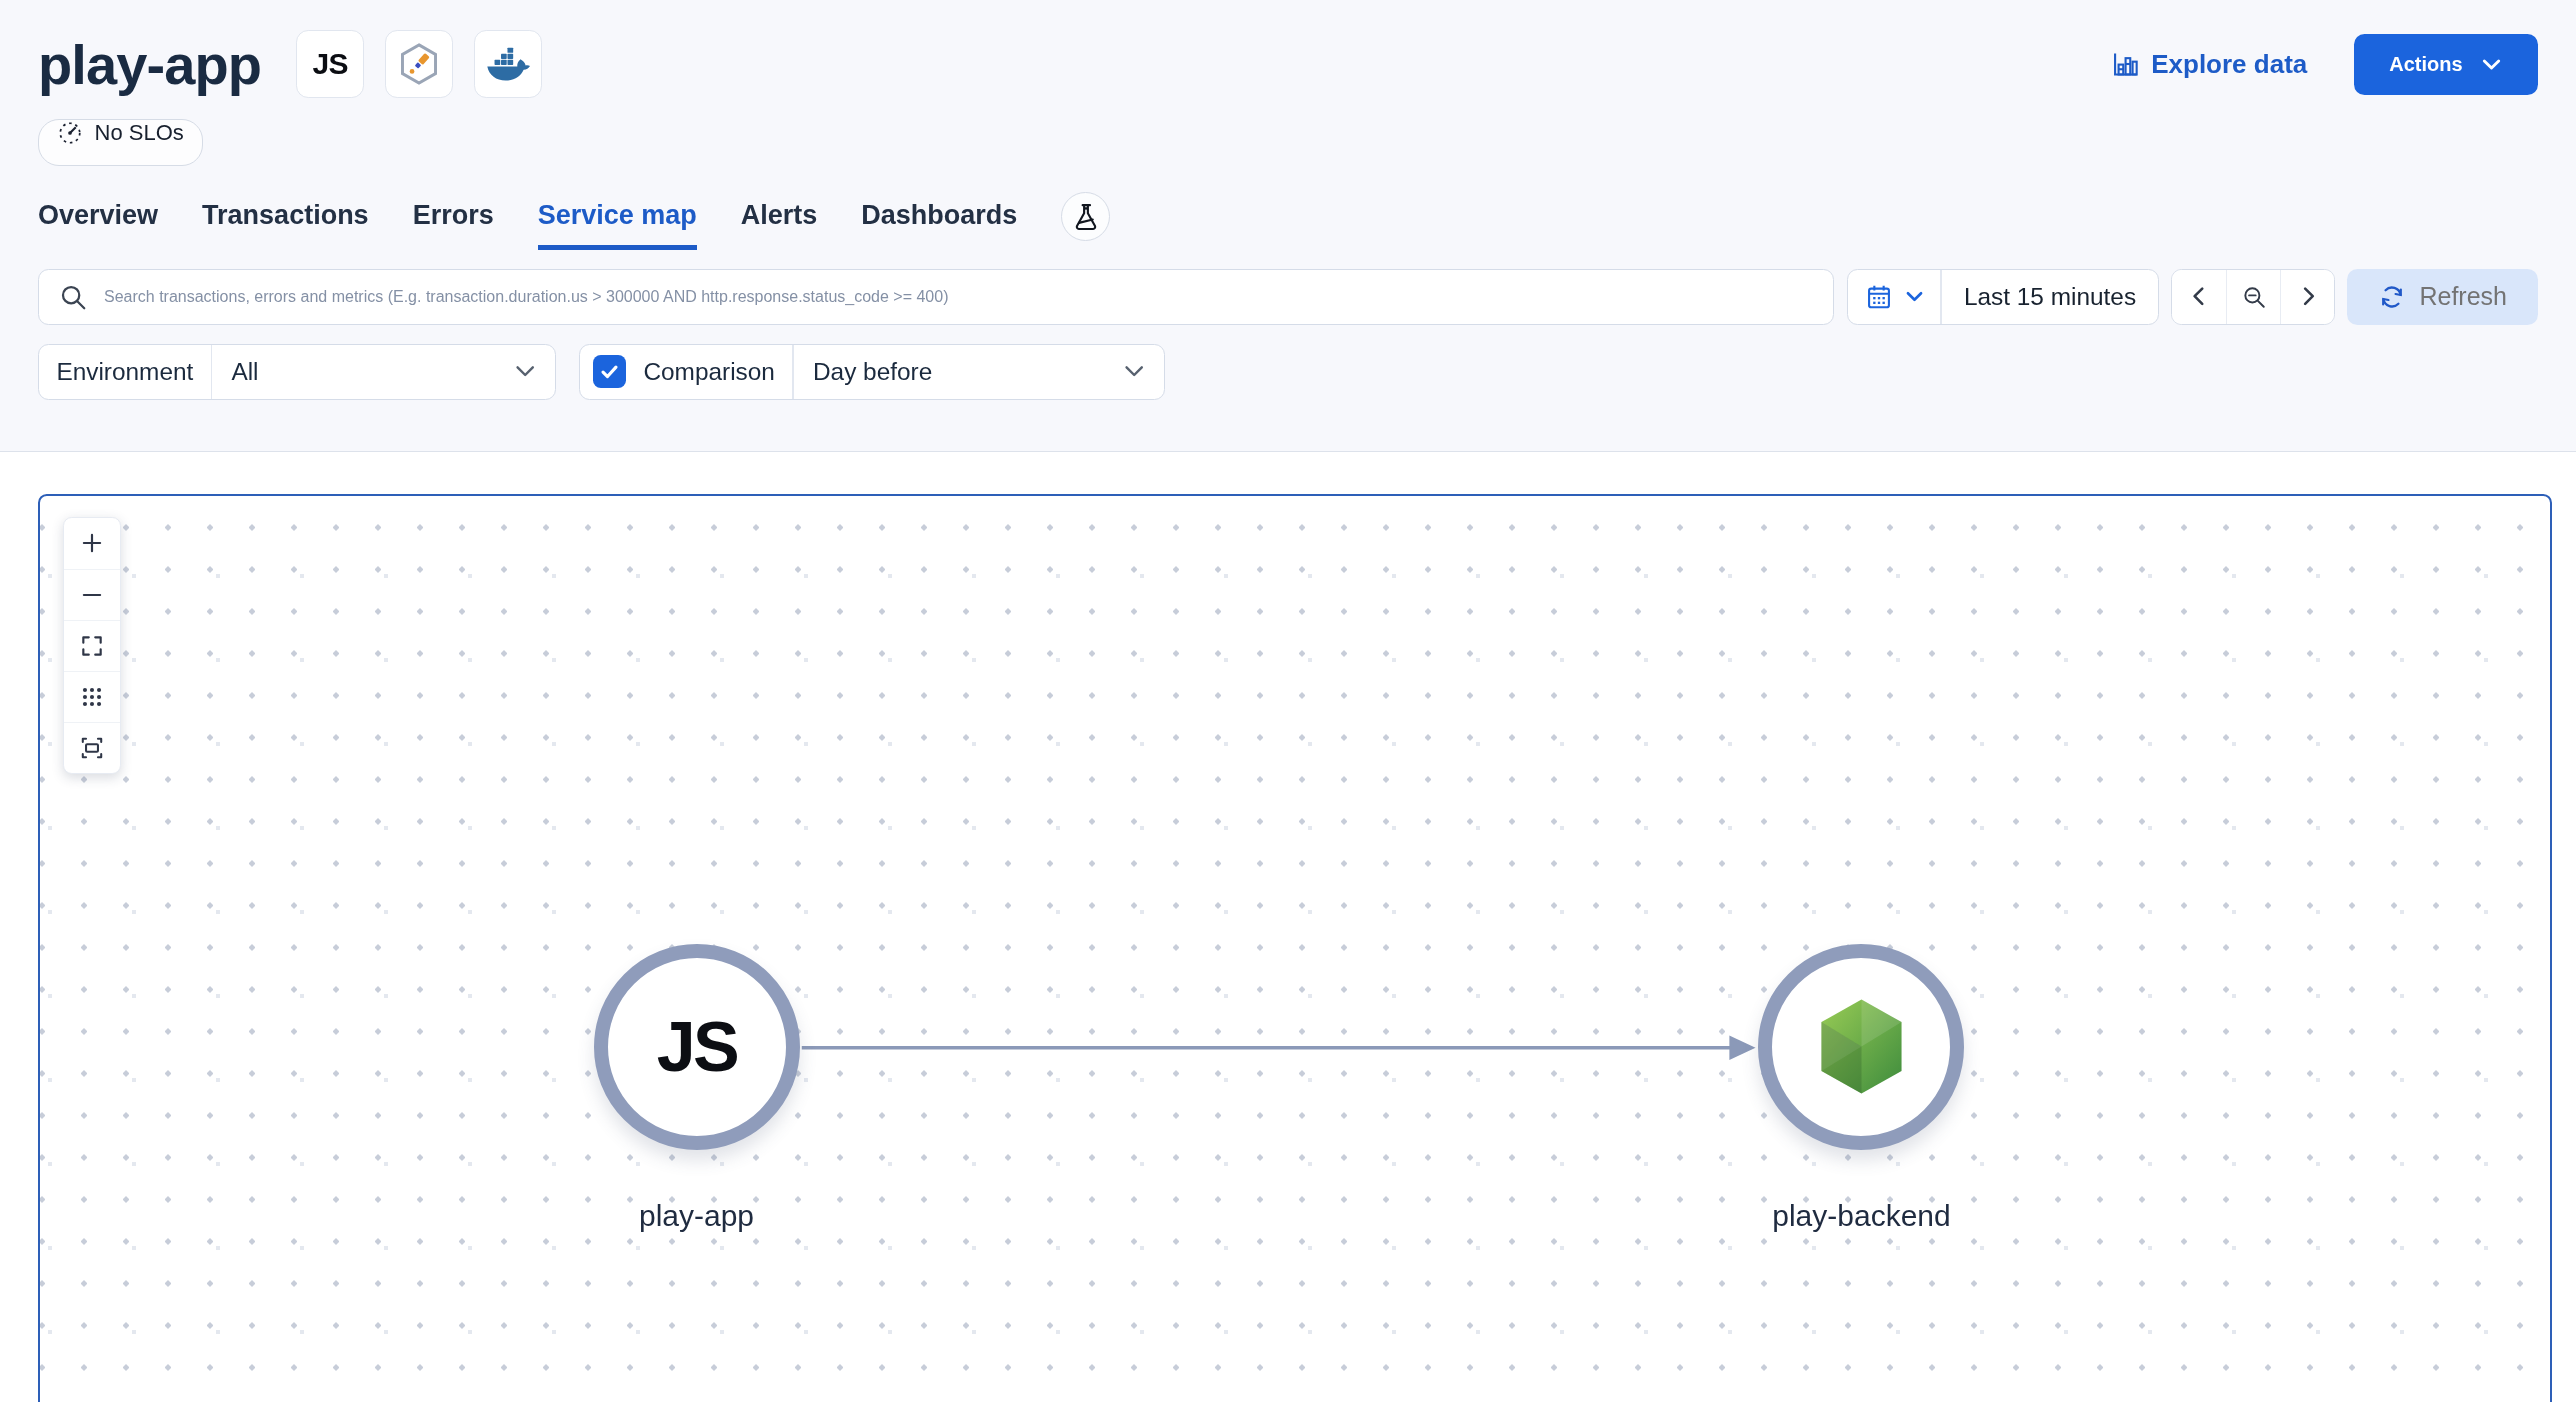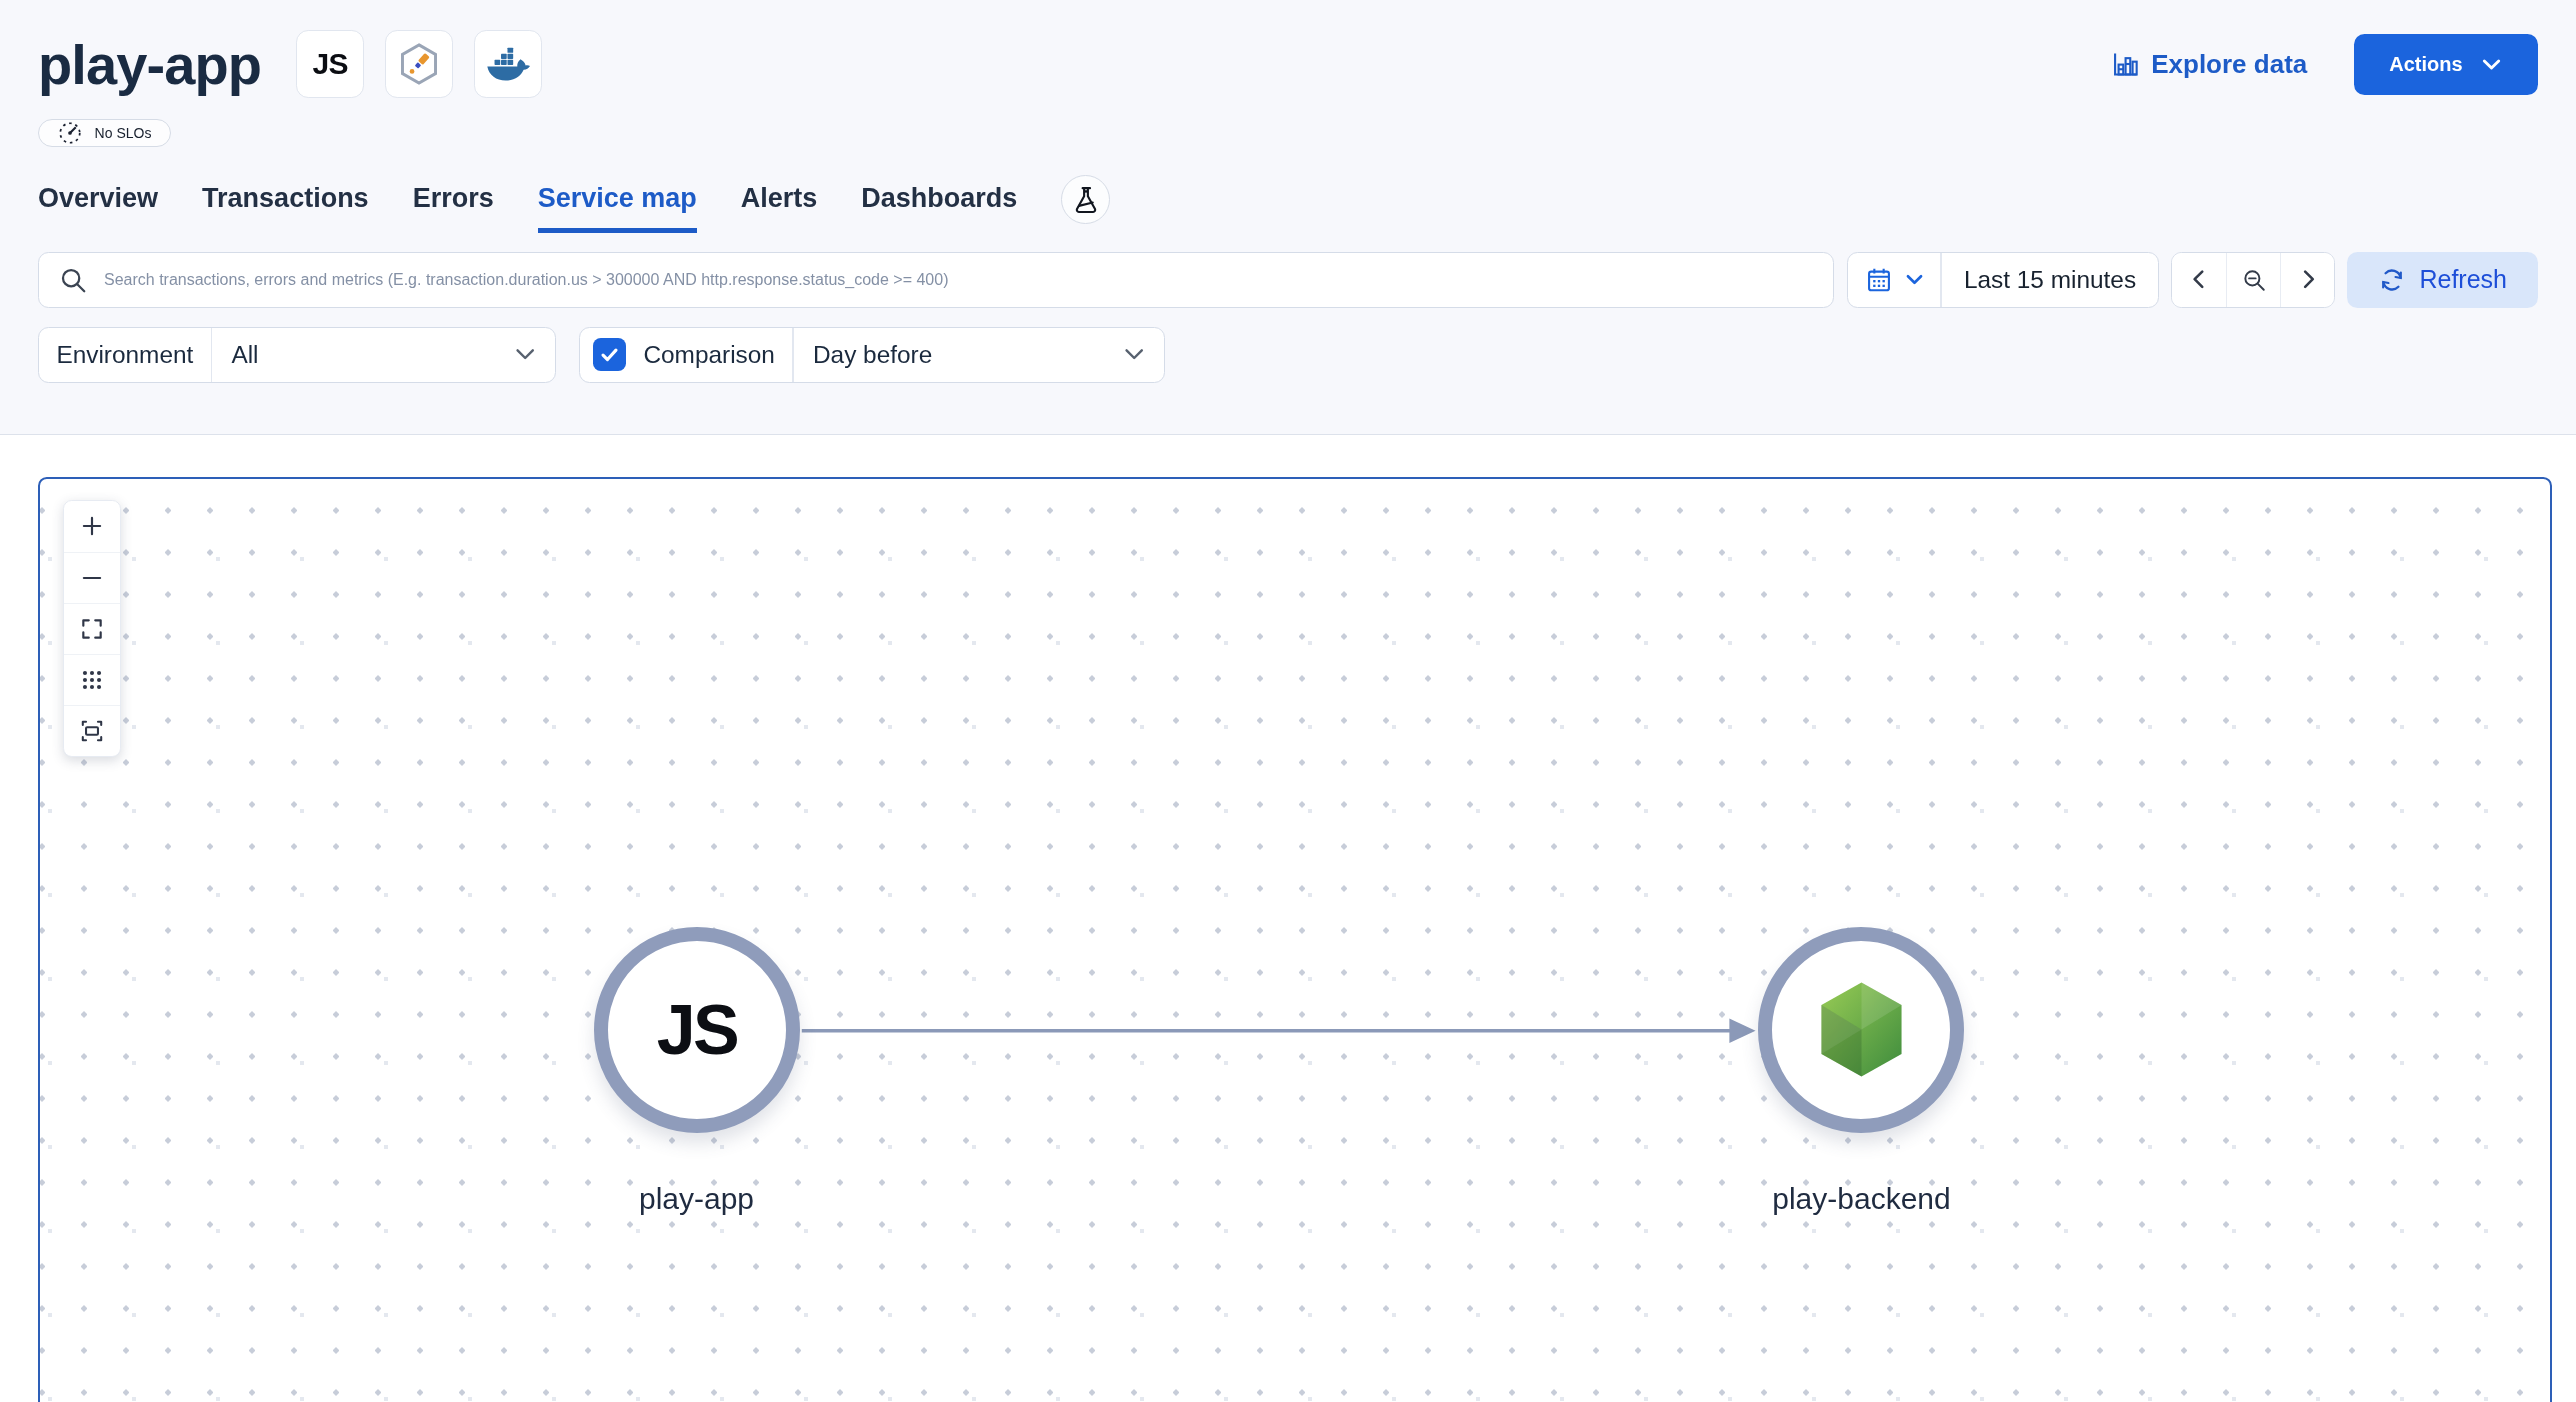--- a/index.html
+++ b/index.html
@@ -27,23 +27,23 @@
   .js-glyph { font-size:30px; font-weight:800; color:#0b0d12; letter-spacing:-0.9px; }
   .header-actions { display:flex; align-items:center; gap:47px; }
   .explore-link { display:flex; align-items:center; gap:12.2px; color:#1d5bc7; font-size:26px; font-weight:600; cursor:pointer; }
   .actions-btn {
     height:61px; padding:0 35px; border:none; border-radius:10.5px;
     background:#1b64dd; color:#fff; font-size:20px; font-weight:600;
     font-family:inherit; display:flex; align-items:center; gap:17.4px; cursor:pointer;
   }
   .slo-row { margin-top:21px; }
   .slo-badge {
-    display:inline-flex; align-items:center; gap:11.3px; height:28px; padding:0 18.3px;
+    display:inline-flex; align-items:flex-start; gap:11.3px; height:47px; padding:0 18.3px;
     background:#fdfdfe; border:1.7px solid #d6dce6; border-radius:21px;
-    font-size:14px; font-weight:500; color:#18202e;
+    font-size:22px; font-weight:500; color:#18202e;
   }
   
   .tabs { display:flex; align-items:flex-end; gap:44px; margin-top:26px; }
   .tab {
     font-size:27px; font-weight:600; color:#233044; cursor:pointer;
     padding-bottom:14px; border-bottom:5.2px solid transparent; white-space:nowrap;
   }
   .tab.active { color:#1d5bc7; border-bottom-color:#1d5bc7; }
   .flask-badge {
     width:49px; height:49px; border-radius:50%; background:#fcfdfe;
@@ -63,21 +63,21 @@
   .search-box input::placeholder { color:#8490a5; }
   .datepicker { display:flex; align-items:stretch; background:#fff; border:1.7px solid #d5dce8; border-radius:10.5px; }
   .dp-left { display:flex; align-items:center; gap:11.3px; padding:0 15px 0 17.4px; cursor:pointer; }
   .v-sep { width:1.7px; background:#e2e7f0; }
   .dp-text { display:flex; align-items:center; padding:0 22px; font-size:24.4px; color:#18222f; white-space:nowrap; cursor:pointer; }
   .navgroup { display:flex; align-items:stretch; background:#fff; border:1.7px solid #d5dce8; border-radius:10.5px; overflow:hidden; }
   .navbtn { width:54px; display:flex; align-items:center; justify-content:center; border-left:1.7px solid #e8ecf3; cursor:pointer; background:#fff; }
   .navbtn:first-child { border-left:none; }
   .refresh-btn {
     display:flex; align-items:center; gap:13px; padding:0 31px; border:none; border-radius:10.5px;
-    background:#d9e6fa; color:#1d4ed8; font-size:25px; font-weight:500; font-family:inherit; cursor:pointer;
+    background:#d9e6fa; color:#737373; font-size:25px; font-weight:500; font-family:inherit; cursor:pointer;
   }
   
   .filter-row { display:flex; gap:23px; margin-top:19px; height:56px; }
   .select { display:flex; align-items:stretch; background:#fff; border:1.7px solid #d5dce8; border-radius:10.5px; cursor:pointer; }
   .select .lbl { display:flex; align-items:center; padding:0 17.4px; font-size:24.4px; color:#1b2a3e; white-space:nowrap; }
   .select .val { display:flex; align-items:center; padding:0 19px; font-size:24.4px; color:#1b2a3e; flex:1; }
   .select .chev { display:flex; align-items:center; padding-right:17.4px; }
   .env-select { width:518px; }
   .cmp-select { width:586px; }
   .checkbox {

